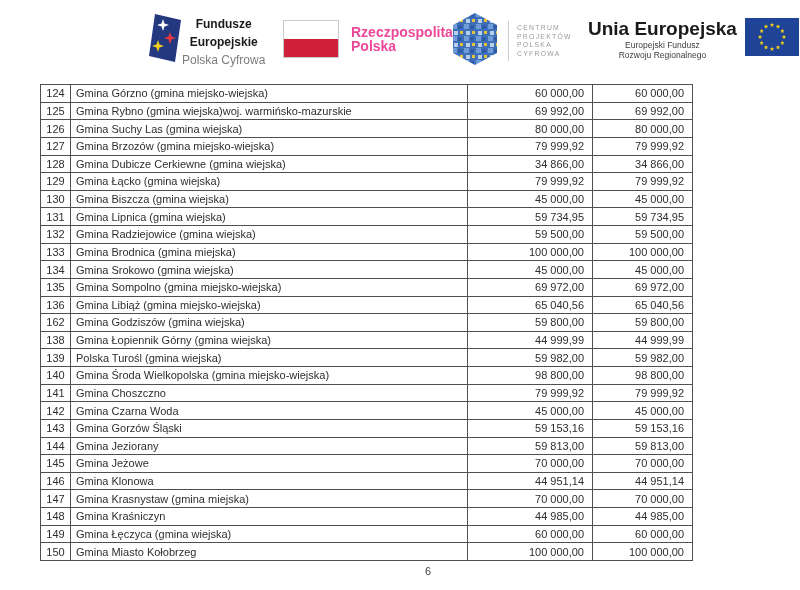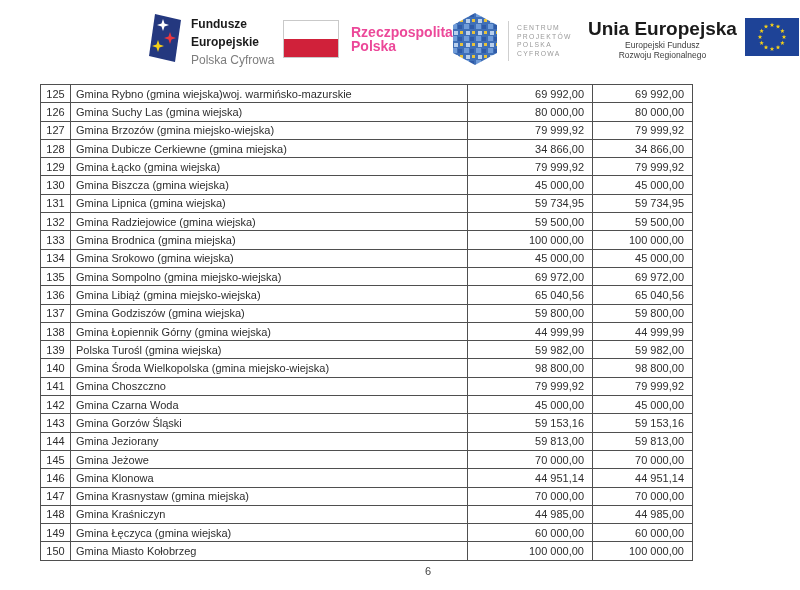--- a/index.html
+++ b/index.html
@@ -7,21 +7,21 @@
     position:relative;
     width:800px;height:590px;
     background:#ffffff;
     font-family:"Liberation Sans", sans-serif;
     color:#333;
     overflow:hidden;
   }
   
   .logo-group{position:absolute;display:flex;align-items:center;}
   .fe-group{left:148px;top:12px;}
-  .fe-text{margin-left:9px;}
+  .fe-text{text-align:center;}
   .fe-title{font-weight:bold;font-size:12px;line-height:13px;color:#1a1a1a;}
   .fe-sub{font-size:12px;color:#7d7d7d;margin-top:3px;}
   .pl-group{left:283px;top:20px;}
   .pl-flag{width:56px;height:38px;border:1px solid #c9c9c9;box-sizing:border-box;}
   .pl-flag .w{height:50%;background:#ffffff;}
   .pl-flag .r{height:50%;background:#d0213a;}
   .pl-text{margin-left:12px;font-weight:bold;font-size:14px;line-height:14px;color:#ec4899;}
   .cppc-group{left:452px;top:12px;}
   .cppc-sep{width:1px;height:40px;background:#cfcfcf;margin:0 8px 0 10px;}
   .cppc-text{font-size:6.8px;letter-spacing:1.3px;color:#9a9a9a;line-height:8.5px;}
@@ -139,40 +139,46 @@
 
   <table class="gmina-table">
     <colgroup>
       <col style="width:30px">
         <col style="width:397px">
         <col style="width:125px">
         <col style="width:100px">
     </colgroup>
     <tbody>
         <tr>
+          <td class="col-no">124</td>
+          <td class="col-name">Gmina Górzno (gmina miejsko-wiejska)</td>
+          <td class="col-amt1">60 000,00</td>
+          <td class="col-amt2">60 000,00</td>
+        </tr>
+        <tr>
           <td class="col-no">125</td>
           <td class="col-name">Gmina Rybno (gmina wiejska)woj. warmińsko-mazurskie</td>
           <td class="col-amt1">69 992,00</td>
           <td class="col-amt2">69 992,00</td>
         </tr>
         <tr>
           <td class="col-no">126</td>
           <td class="col-name">Gmina Suchy Las (gmina wiejska)</td>
           <td class="col-amt1">80 000,00</td>
           <td class="col-amt2">80 000,00</td>
         </tr>
         <tr>
           <td class="col-no">127</td>
           <td class="col-name">Gmina Brzozów (gmina miejsko-wiejska)</td>
           <td class="col-amt1">79 999,92</td>
           <td class="col-amt2">79 999,92</td>
         </tr>
         <tr>
           <td class="col-no">128</td>
-          <td class="col-name">Gmina Dubicze Cerkiewne (gmina miejska)</td>
+          <td class="col-name">Gmina Dubicze Cerkiewne (gmina wiejska)</td>
           <td class="col-amt1">34 866,00</td>
           <td class="col-amt2">34 866,00</td>
         </tr>
         <tr>
           <td class="col-no">129</td>
           <td class="col-name">Gmina Łącko (gmina wiejska)</td>
           <td class="col-amt1">79 999,92</td>
           <td class="col-amt2">79 999,92</td>
         </tr>
         <tr>
@@ -211,21 +217,21 @@
           <td class="col-amt1">69 972,00</td>
           <td class="col-amt2">69 972,00</td>
         </tr>
         <tr>
           <td class="col-no">136</td>
           <td class="col-name">Gmina Libiąż (gmina miejsko-wiejska)</td>
           <td class="col-amt1">65 040,56</td>
           <td class="col-amt2">65 040,56</td>
         </tr>
         <tr>
-          <td class="col-no">137</td>
+          <td class="col-no">162</td>
           <td class="col-name">Gmina Godziszów (gmina wiejska)</td>
           <td class="col-amt1">59 800,00</td>
           <td class="col-amt2">59 800,00</td>
         </tr>
         <tr>
           <td class="col-no">138</td>
           <td class="col-name">Gmina Łopiennik Górny (gmina wiejska)</td>
           <td class="col-amt1">44 999,99</td>
           <td class="col-amt2">44 999,99</td>
         </tr>

